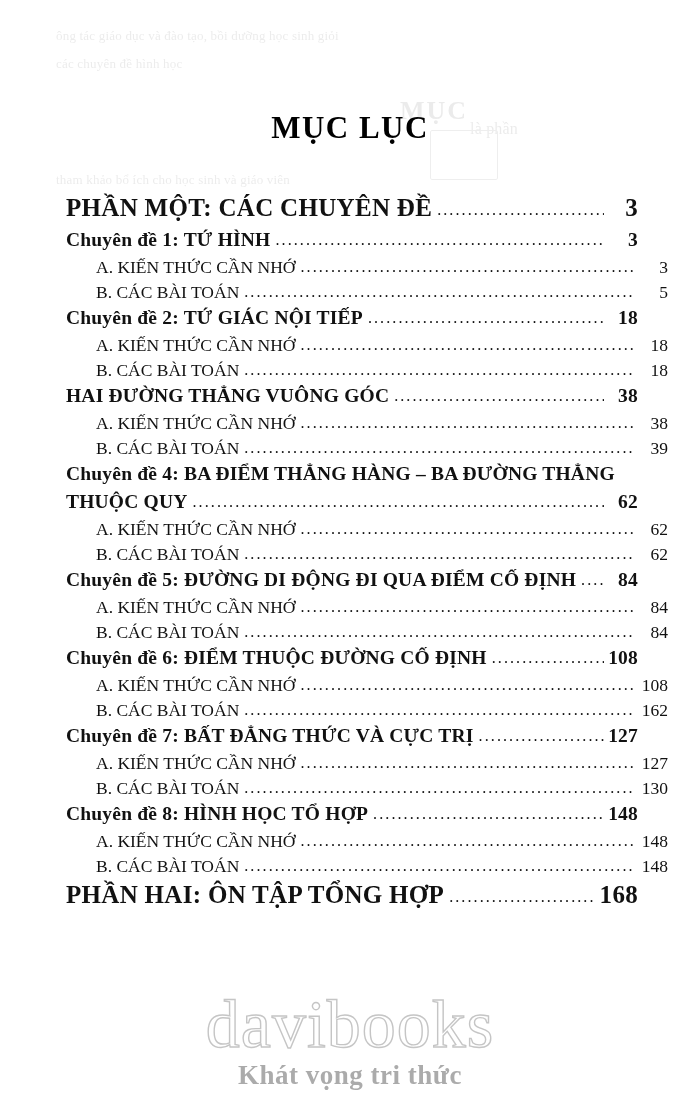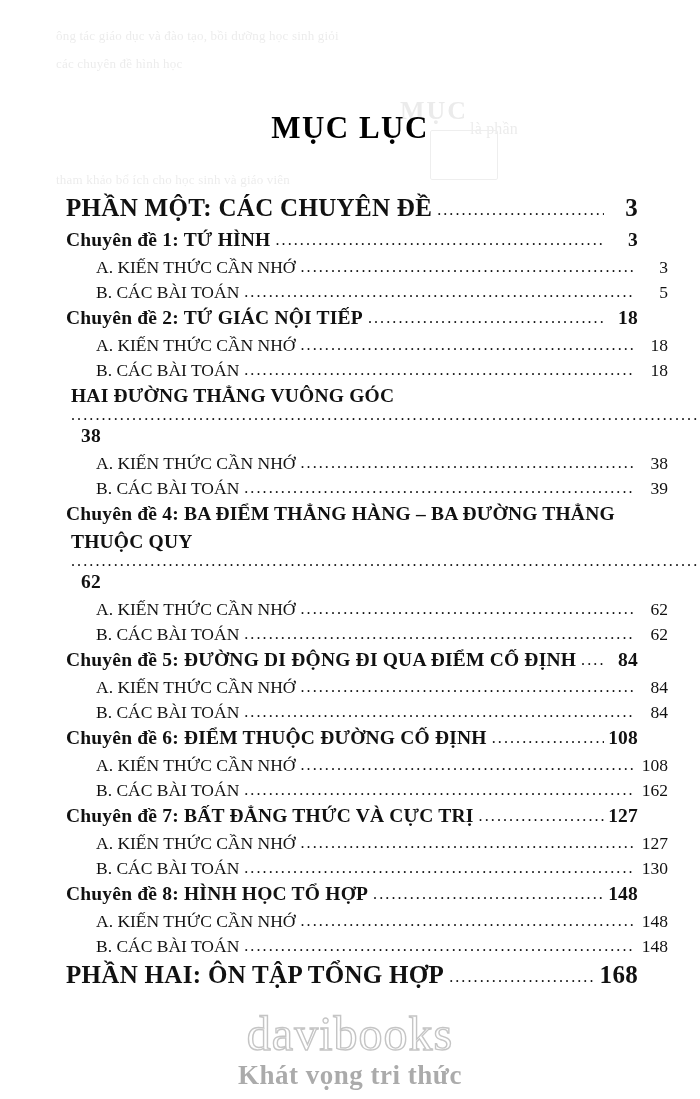--- a/index.html
+++ b/index.html
@@ -102,21 +102,21 @@
   .lvl-part { margin-bottom: 7px; }
 
   .lvl-topic .toc-label,
   .lvl-topic .toc-page {
     font-weight: bold;
     font-size: 19.5px;
     letter-spacing: 0.2px;
   }
   .lvl-topic { margin-bottom: 6px; }
 
-  .lvl-topic-cont { margin-bottom: 6px; flex-direction: column; }
+  .lvl-topic-cont { margin-bottom: 6px; }
   .lvl-topic-cont .toc-label,
   .lvl-topic-cont .toc-page {
     font-weight: bold;
     font-size: 19.5px;
     letter-spacing: 0.2px;
   }
 
   .lvl-sub {
     padding-left: 30px;
     margin-bottom: 4px;
@@ -135,21 +135,21 @@
     position: absolute;
     left: 0;
     right: 0;
     bottom: 8px;
     text-align: center;
     pointer-events: none;
     user-select: none;
   }
   .wm-main {
     font-family: "Liberation Serif", serif;
-    font-size: 48px;
+    font-size: 68px;
     letter-spacing: 1px;
     color: transparent;
     -webkit-text-stroke: 1.4px rgba(150, 150, 150, 0.55);
     text-shadow: 0 0 0 rgba(0,0,0,0);
     line-height: 1;
   }
   .wm-sub {
     font-family: "Liberation Serif", serif;
     font-size: 27px;
     color: rgba(120, 120, 120, 0.62);

